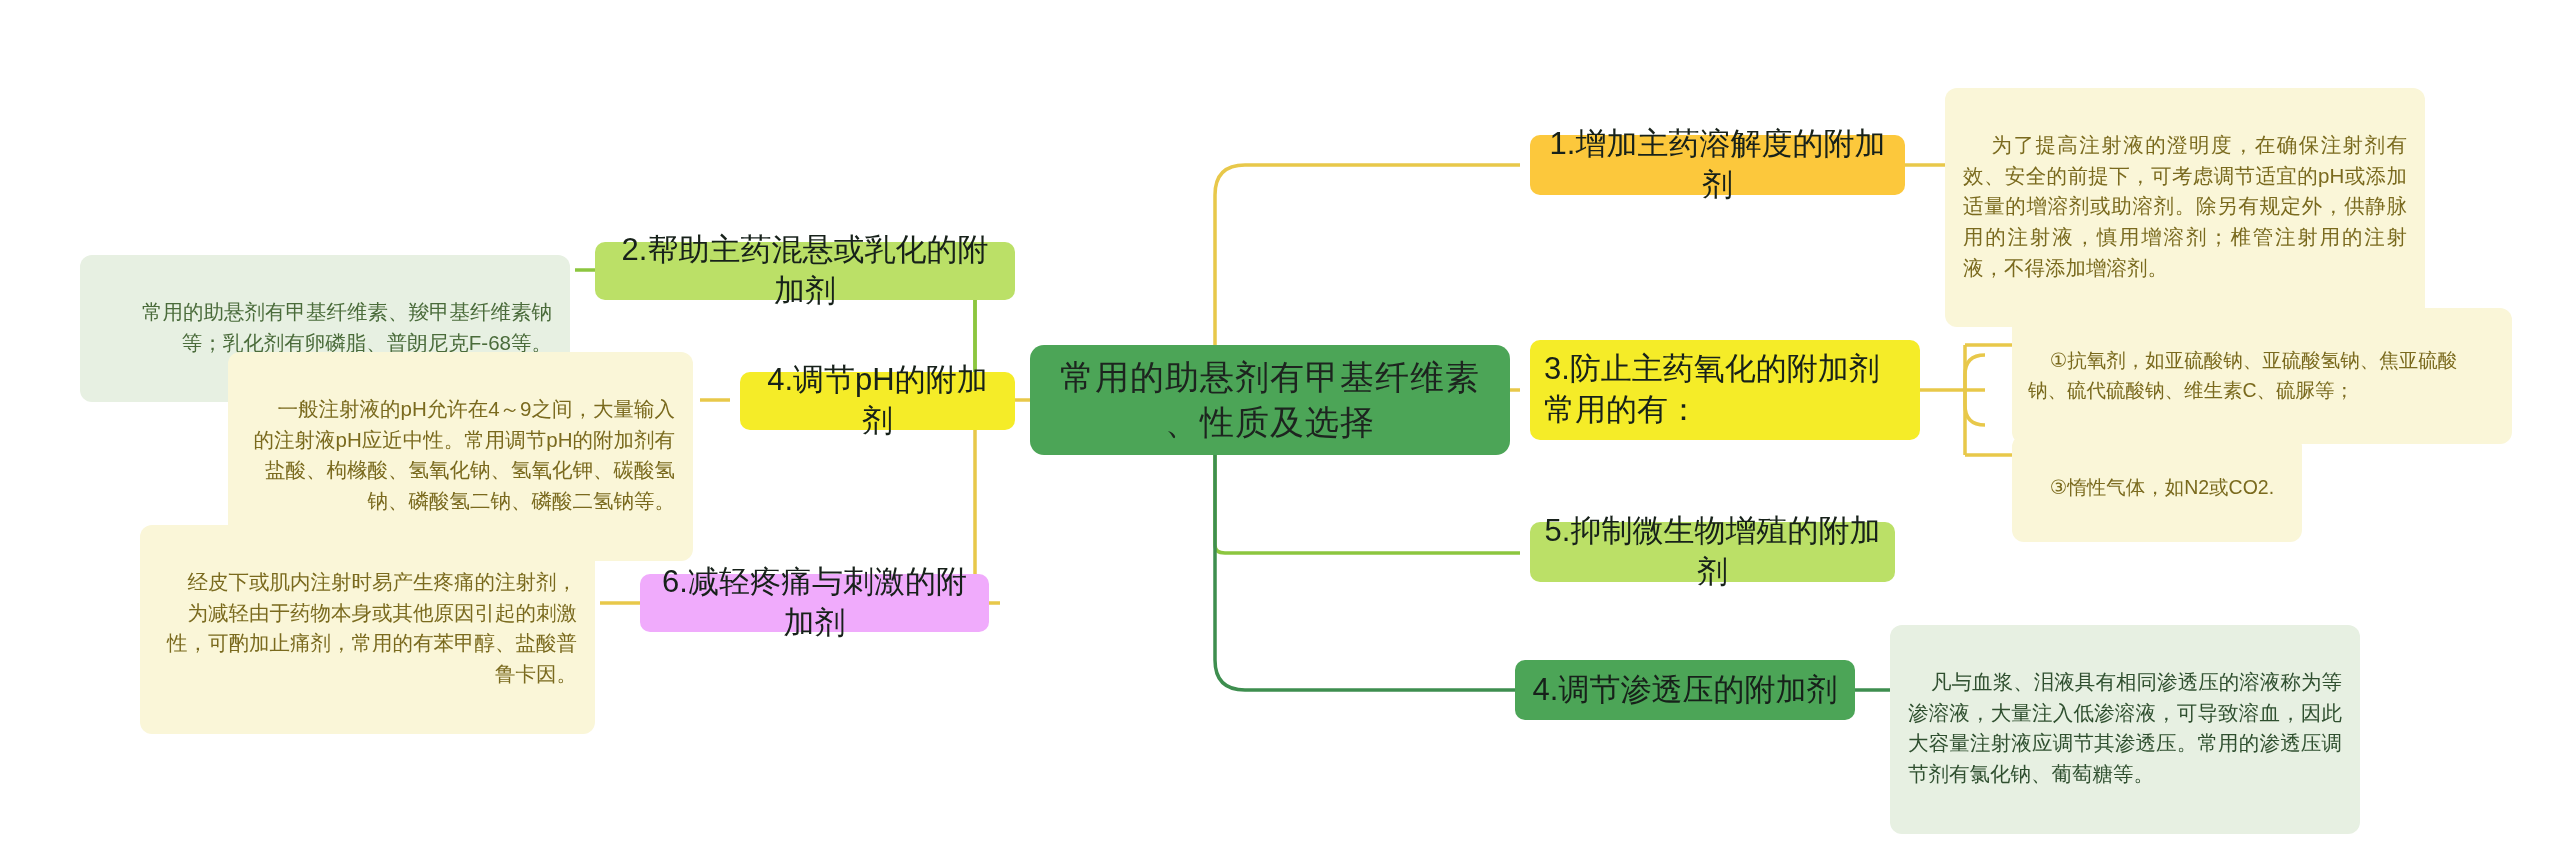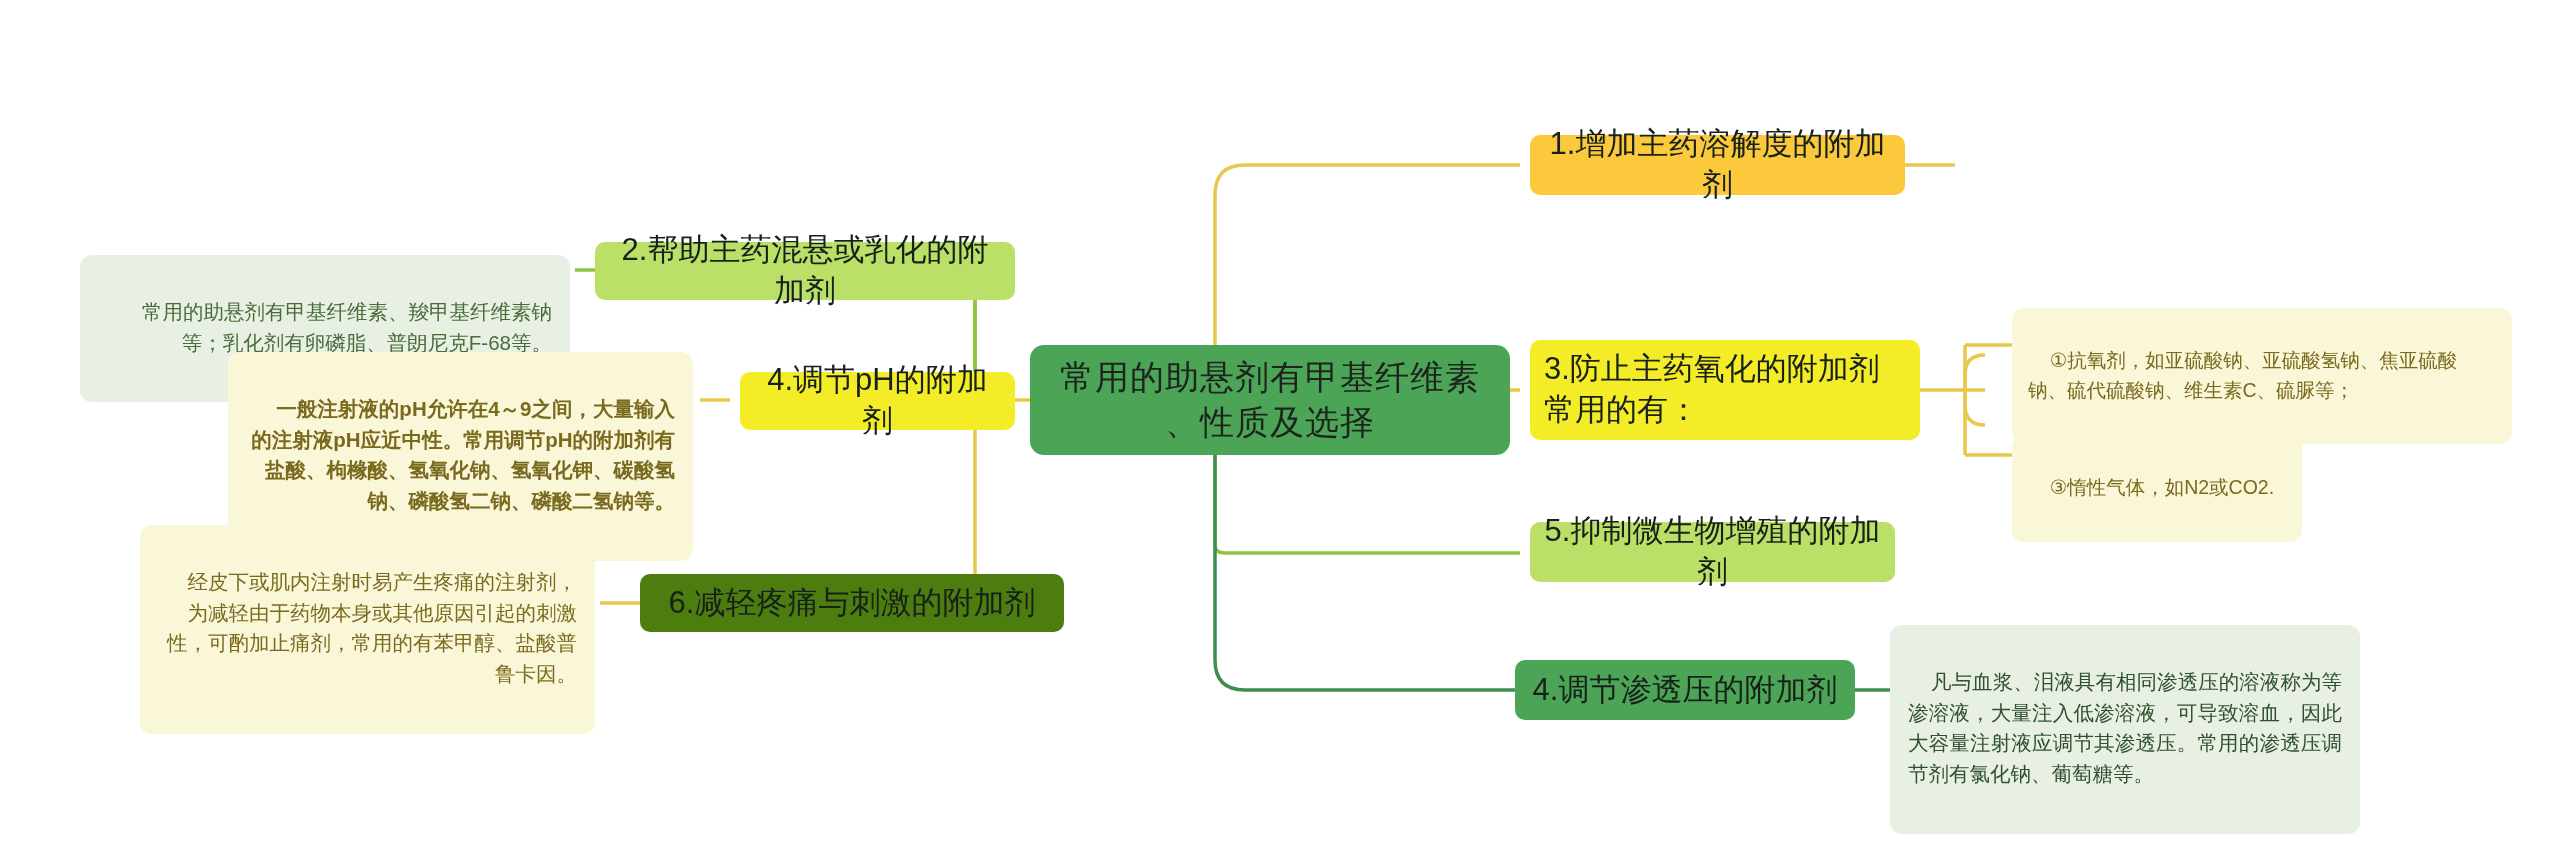--- a/index.html
+++ b/index.html
@@ -112,20 +112,23 @@
   </svg>
 
   <div class="node central" style="left:1030px; top:345px; width:480px; height:110px; background:#4CA557;">
     <span>常用的助悬剂有甲基纤维素
 、性质及选择</span>
   </div>
 
   <div class="node branch" style="left:1530px; top:135px; width:375px; height:60px; background:#FCC83C;">
     <span>1.增加主药溶解度的附加剂</span>
   </div>
+  <div class="desc" style="left:1945px; top:88px; width:480px; background:#FAF6D8; color:#7a6a1e;">
+    <span>为了提高注射液的澄明度，在确保注射剂有效、安全的前提下，可考虑调节适宜的pH或添加适量的增溶剂或助溶剂。除另有规定外，供静脉用的注射液，慎用增溶剂；椎管注射用的注射液，不得添加增溶剂。</span>
+  </div>
 
   <div class="node branch" style="left:1530px; top:340px; width:390px; height:100px; background:#F5EC28; justify-content:flex-start; text-align:left;">
     <span>3.防止主药氧化的附加剂常用的有：</span>
   </div>
   <div class="sub" style="left:2012px; top:308px; width:500px; background:#FAF6D8; color:#7a6a1e;">
     <span>①抗氧剂，如亚硫酸钠、亚硫酸氢钠、焦亚硫酸钠、硫代硫酸钠、维生素C、硫脲等；</span>
   </div>
   <div class="sub" style="left:2012px; top:435px; width:290px; background:#FAF6D8; color:#7a6a1e;">
     <span>③惰性气体，如N2或CO2.</span>
   </div>
@@ -144,24 +147,24 @@
   <div class="node branch" style="left:595px; top:242px; width:420px; height:58px; background:#BBE067;justify-content:center;">
     <span>2.帮助主药混悬或乳化的附加剂</span>
   </div>
   <div class="desc desc-left" style="left:80px; top:238px; width:490px; background:#E7F0E2; color:#4a6b3a;margin-top:17px;">
     <span>常用的助悬剂有甲基纤维素、羧甲基纤维素钠等；乳化剂有卵磷脂、普朗尼克F-68等。</span>
   </div>
 
   <div class="node branch" style="left:740px; top:372px; width:275px; height:58px; background:#F5EC28;">
     <span>4.调节pH的附加剂</span>
   </div>
-  <div class="desc desc-left" style="left:228px; top:352px; width:465px; background:#FAF6D8; color:#7a6a1e;font-weight:bold;">
+  <div class="desc desc-left" style="left:228px; top:352px; width:465px; background:#FAF6D8; color:#7a6a1e;">
     <span>一般注射液的pH允许在4～9之间，大量输入的注射液pH应近中性。常用调节pH的附加剂有盐酸、枸橼酸、氢氧化钠、氢氧化钾、碳酸氢钠、磷酸氢二钠、磷酸二氢钠等。</span>
   </div>
 
-  <div class="node branch" style="left:640px; top:574px; width:424px; height:58px; background:#4d7c0f;">
+  <div class="node branch" style="left:640px; top:574px; width:349px; height:58px; background:#f0abfc;">
     <span>6.减轻疼痛与刺激的附加剂</span>
   </div>
   <div class="desc desc-left" style="left:140px; top:525px; width:455px; background:#FAF6D8; color:#7a6a1e;">
     <span>经皮下或肌内注射时易产生疼痛的注射剂，为减轻由于药物本身或其他原因引起的刺激性，可酌加止痛剂，常用的有苯甲醇、盐酸普鲁卡因。</span>
   </div>
 
 </div>
 
 </body></html>

